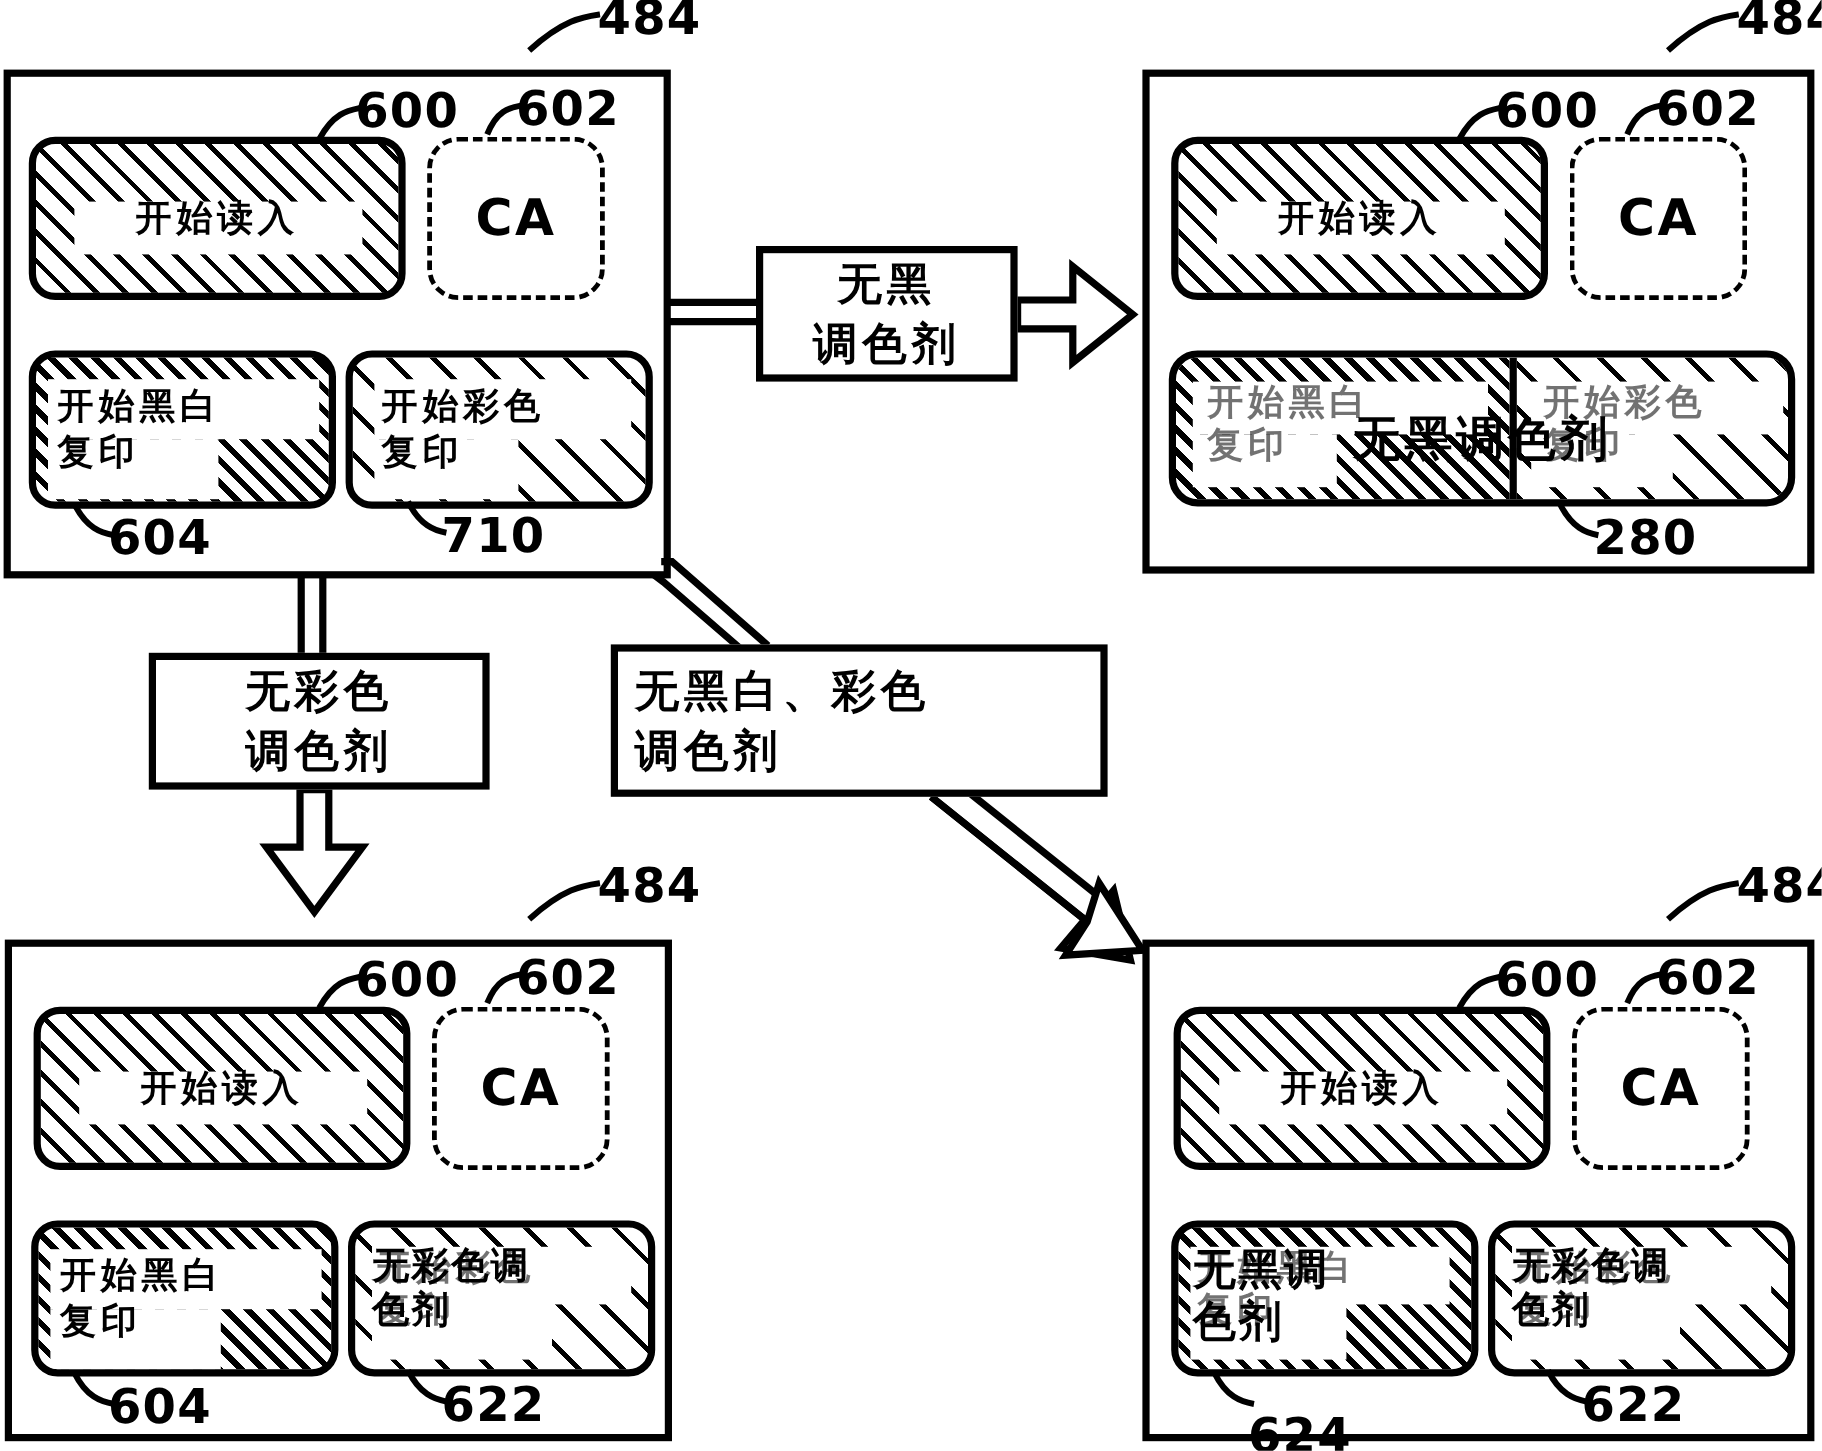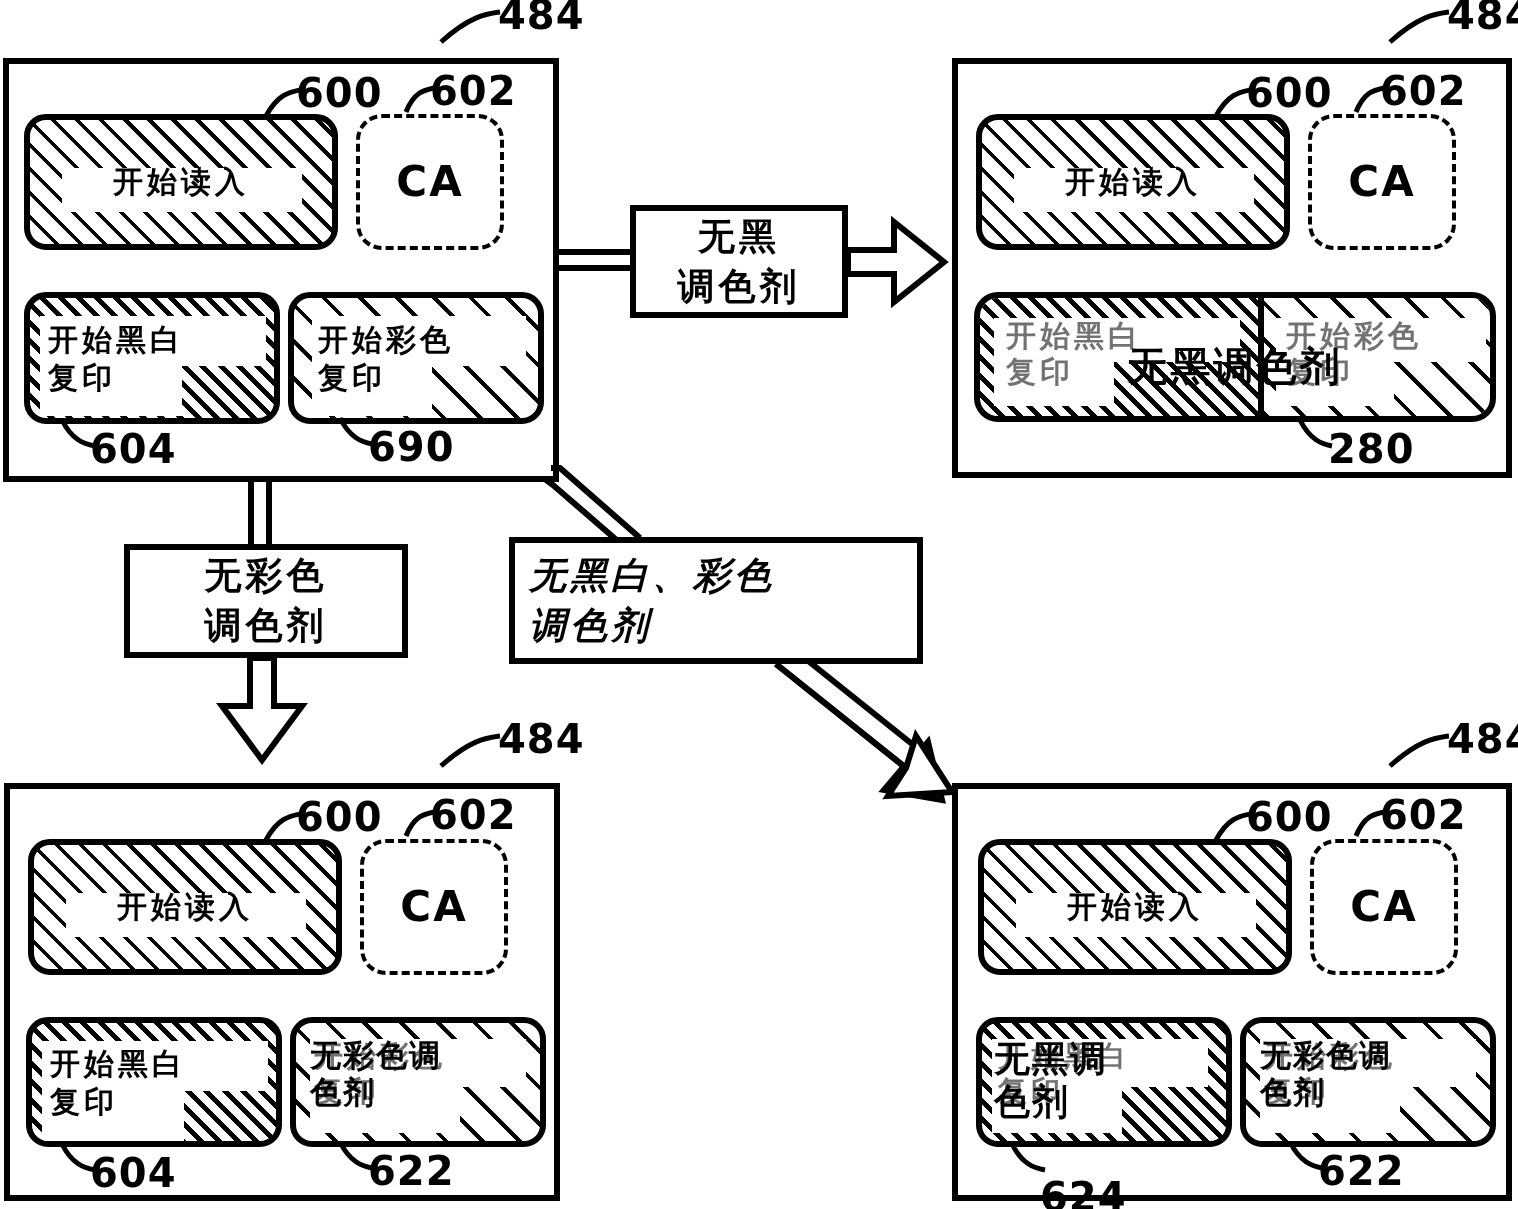--- a/index.html
+++ b/index.html
@@ -129,21 +129,21 @@
       <div class="plate" style="left:18px;top:68px;width:120px;height:50px;"></div>
       <div class="lbl" style="text-align:left;padding-left:24px;">开始彩色
 复印</div>
     </div>
   </div>
 
   <div class="ref" style="left:498px;top:-8px;">484</div>
   <div class="ref" style="left:296px;top:70px;">600</div>
   <div class="ref" style="left:430px;top:68px;">602</div>
   <div class="ref" style="left:90px;top:426px;">604</div>
-  <div class="ref" style="left:368px;top:424px;">690</div>
+  <div class="ref" style="left:368px;top:424px;">710</div>
 
   <div class="panel" style="left:952px;top:58px;width:560px;height:420px;">
 
     <div class="btn hatch-med" style="left:18px;top:50px;width:314px;height:136px;">
       <div class="plate" style="left:32px;top:48px;right:30px;height:44px;"></div>
       <div class="lbl">开始读入</div>
     </div>
 
     <div class="btn dashed" style="left:350px;top:50px;width:148px;height:136px;">
       <div class="lbl" style="font-size:42px;letter-spacing:2px;">CA</div>
@@ -174,21 +174,21 @@
     <span>无黑
 调色剂</span>
   </div>
 
   <div class="msgbox" style="left:124px;top:544px;width:284px;height:114px;">
     <span>无彩色
 调色剂</span>
   </div>
 
   <div class="msgbox" style="left:509px;top:537px;width:414px;height:127px;">
-    <span style="text-align:left;padding-left:14px;width:100%;box-sizing:border-box;font-style:italic;">无黑白、彩色
+    <span style="text-align:left;padding-left:14px;width:100%;box-sizing:border-box;">无黑白、彩色
 调色剂</span>
   </div>
 
   <div class="panel" style="left:4px;top:783px;width:556px;height:418px;">
 
     <div class="btn hatch-med" style="left:18px;top:50px;width:314px;height:136px;">
       <div class="plate" style="left:32px;top:48px;right:30px;height:44px;"></div>
       <div class="lbl">开始读入</div>
     </div>
 

